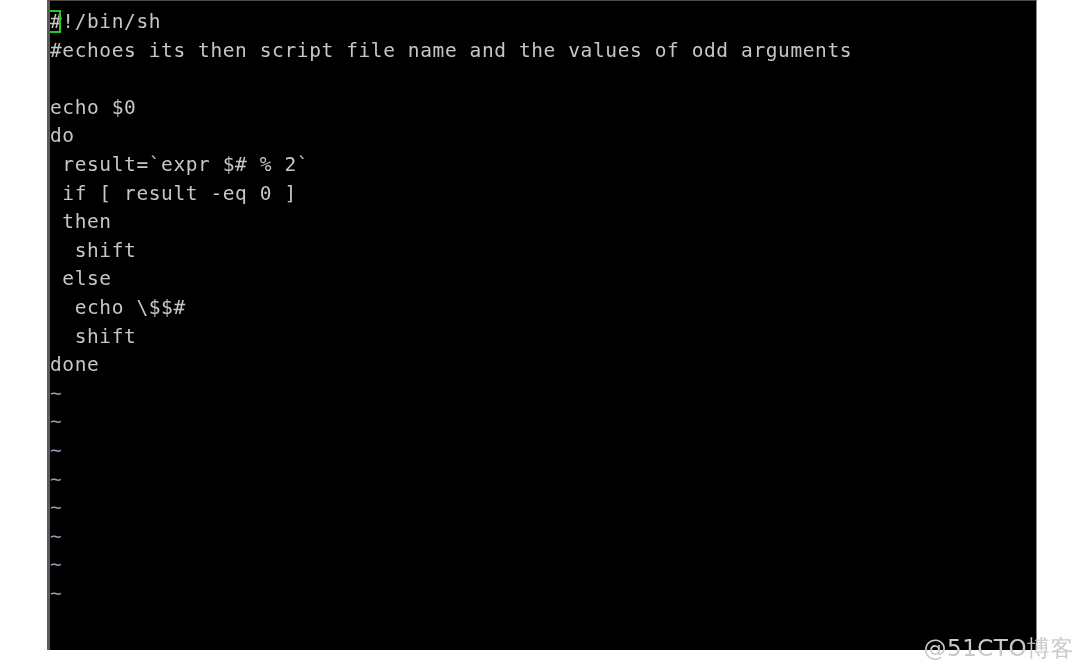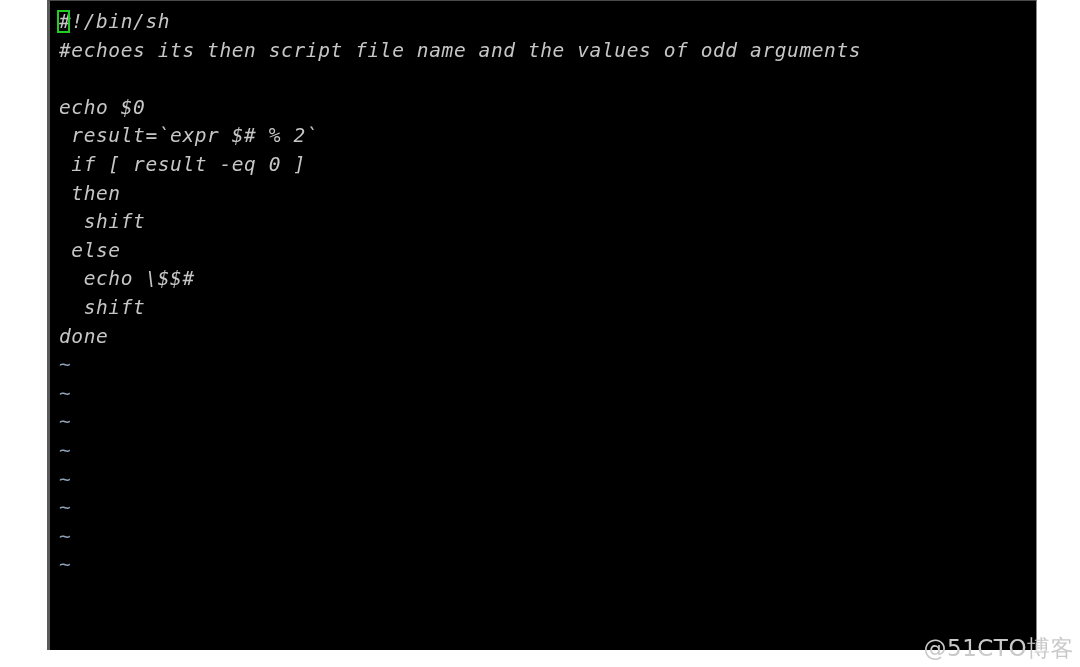--- a/index.html
+++ b/index.html
@@ -38,23 +38,21 @@
   }
 
   .line {
     height: 28.6px;
     line-height: 28.6px;
     font-family: "DejaVu Sans Mono", monospace;
     font-size: 19.5px;
     letter-spacing: 0.6px;
     color: #c6c6c6;
     white-space: pre;
-    padding-left: 9px;
     box-sizing: border-box;
-    font-style: italic;
   }
 
   .line.tilde {
     color: #8ea2b8;
   }
 
   .line .cursor {
     display: inline-block;
     position: relative;
     color: #c6c6c6;
@@ -85,20 +83,21 @@
 </style>
 </head>
 <body>
 
 <div id="terminal">
   <div id="screen">
       <div class="line"><span class="cursor">#</span><span>!/bin/sh</span></div>
       <div class="line"><span>#echoes its then script file name and the values of odd arguments</span></div>
       <div class="line"><span></span></div>
       <div class="line"><span>echo $0</span></div>
+      <div class="line"><span>do</span></div>
       <div class="line"><span> result=`expr $# % 2`</span></div>
       <div class="line"><span> if [ result -eq 0 ]</span></div>
       <div class="line"><span> then</span></div>
       <div class="line"><span>  shift</span></div>
       <div class="line"><span> else</span></div>
       <div class="line"><span>  echo \$$#</span></div>
       <div class="line"><span>  shift</span></div>
       <div class="line"><span>done</span></div>
       <div class="line tilde"><span>~</span></div>
       <div class="line tilde"><span>~</span></div>

